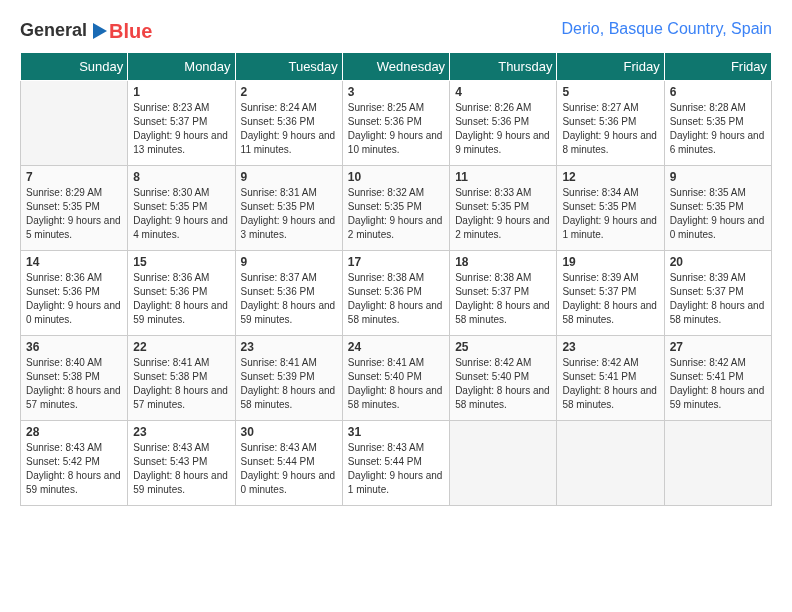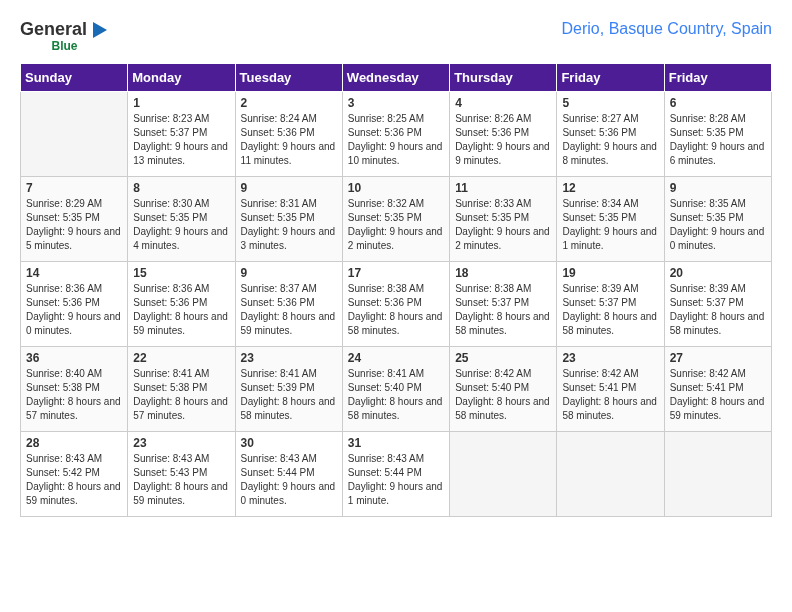--- a/index.html
+++ b/index.html
@@ -32,26 +32,26 @@
     .location {
       font-size: 16px;
       color: #3b82f6;
     }
     table {
       width: 100%;
       border-collapse: collapse;
       table-layout: fixed;
     }
     th {
-      background-color: #4c1d95;
+      background-color: #0f766e;
       color: #fff;
       padding: 6px 4px;
       font-size: 13px;
-      font-weight: bold;
-      text-align: left;
+      font-weight: normal;
+      text-align: right;
       border: 1px solid #fff;
     }
     td {
       border: 1px solid #ccc;
       vertical-align: top;
       padding: 4px 5px;
       height: 85px;
       font-size: 10.5px;
       color: #333;
       background: #fff;
@@ -72,28 +72,28 @@
     }
     tr:nth-child(even) td:not(.empty) {
       background: #fafafa;
     }
   </style>
 </head>
 <body>
 
 <div class="header-section">
   <div class="logo">
-      <div style="display: flex; flex-direction: column; line-height: 1.1; align-items: center;">
+      <div style="display: flex; line-height: 1.1;">
         <div style="display: flex; align-items: center; gap: 2px;">
           <span style="font-size: 18px; font-weight: bold; color: rgb(51, 51, 51); font-family: Arial;">General</span>
           <svg width="20" height="20" viewBox="0 0 20 20">
             <polygon points="4,2 18,10 4,18" fill="#1a6bb5"></polygon>
           </svg>
         </div>
-        <span style="font-size: 12px; font-weight: bold; color: #15803d; font-family: Arial;">Blue</span>
+        <span style="font-size: 20px; font-weight: bold; color: #ef4444; font-family: Arial;">Blue</span>
       </div>
     </div>
   <div class="title-section">
     <div class="location">Derio, Basque Country, Spain</div>
   </div>
 </div>
 
 <table>
   <thead>
     <tr>

